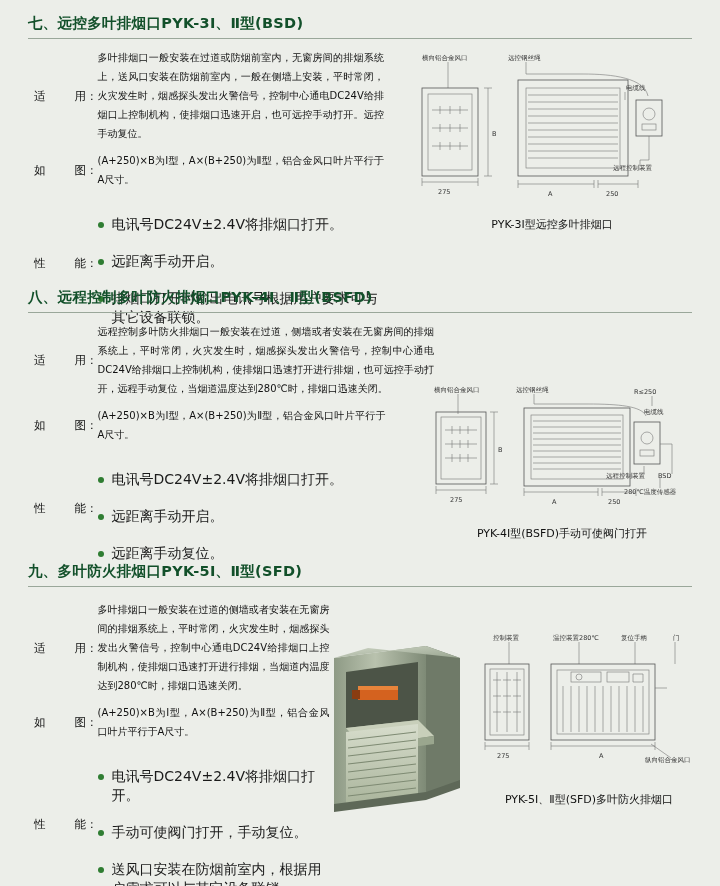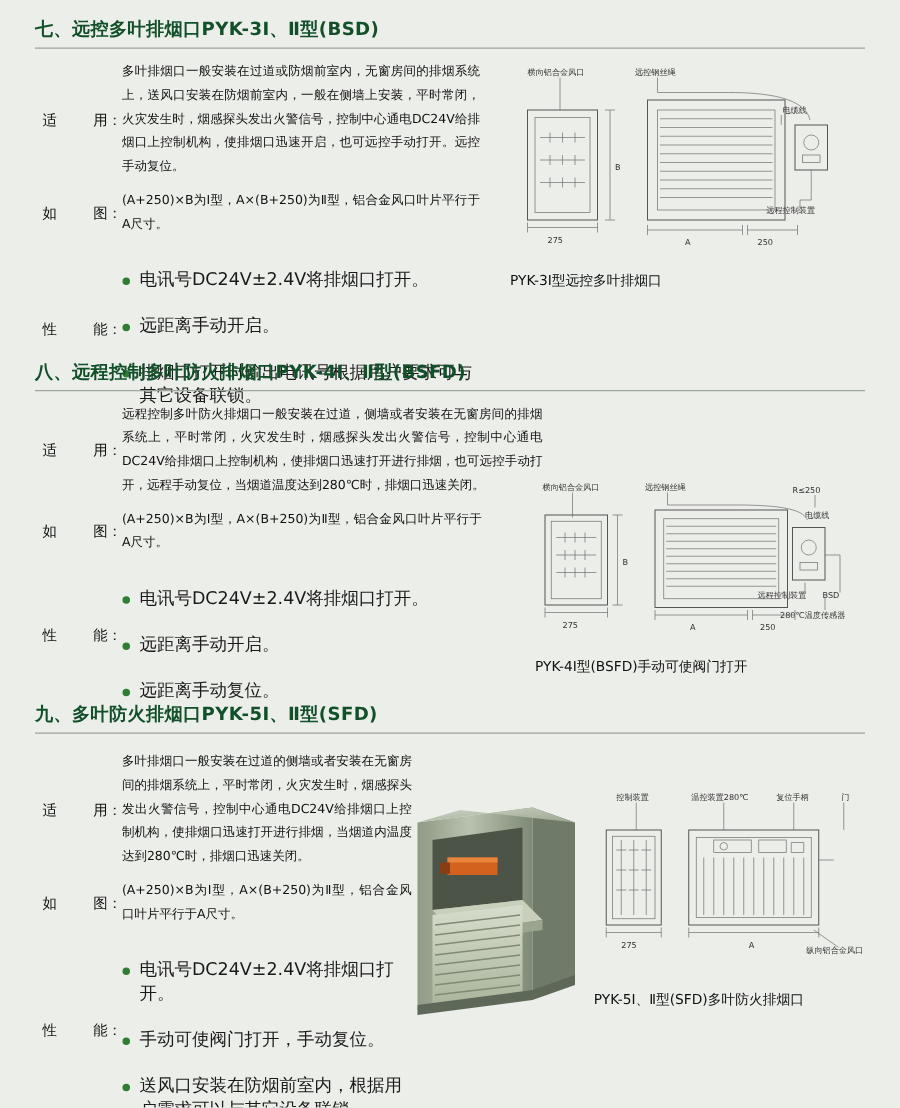--- a/index.html
+++ b/index.html
@@ -42,21 +42,21 @@
   }
   .bullets li:before{
     content:"";position:absolute;left:0;top:7px;
     width:6px;height:6px;border-radius:50%;
     background:#2f7d32;
   }
 
   
   .fig{position:absolute;}
   .figcap{
-    text-align:left;font-size:11px;color:#111;margin-top:4px;
+    text-align:center;font-size:11px;color:#111;margin-top:4px;
   }
   svg{display:block;}
   .ln{stroke:#555;fill:none;stroke-width:.8}
   .lnthin{stroke:#777;fill:none;stroke-width:.6}
   .txs{font-size:6.5px;fill:#333;font-family:"DejaVu Sans","Liberation Sans",sans-serif}
 
   
   .photo{
     position:absolute;
   }

